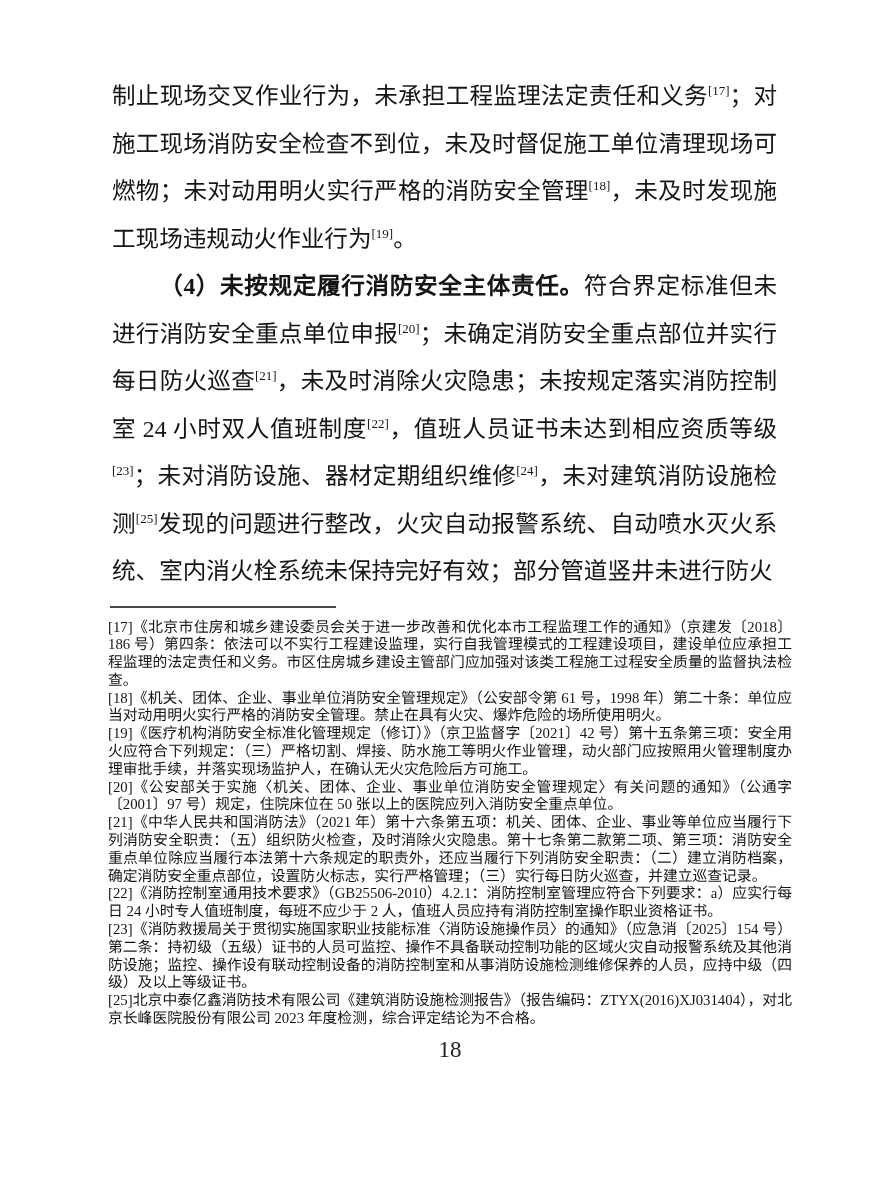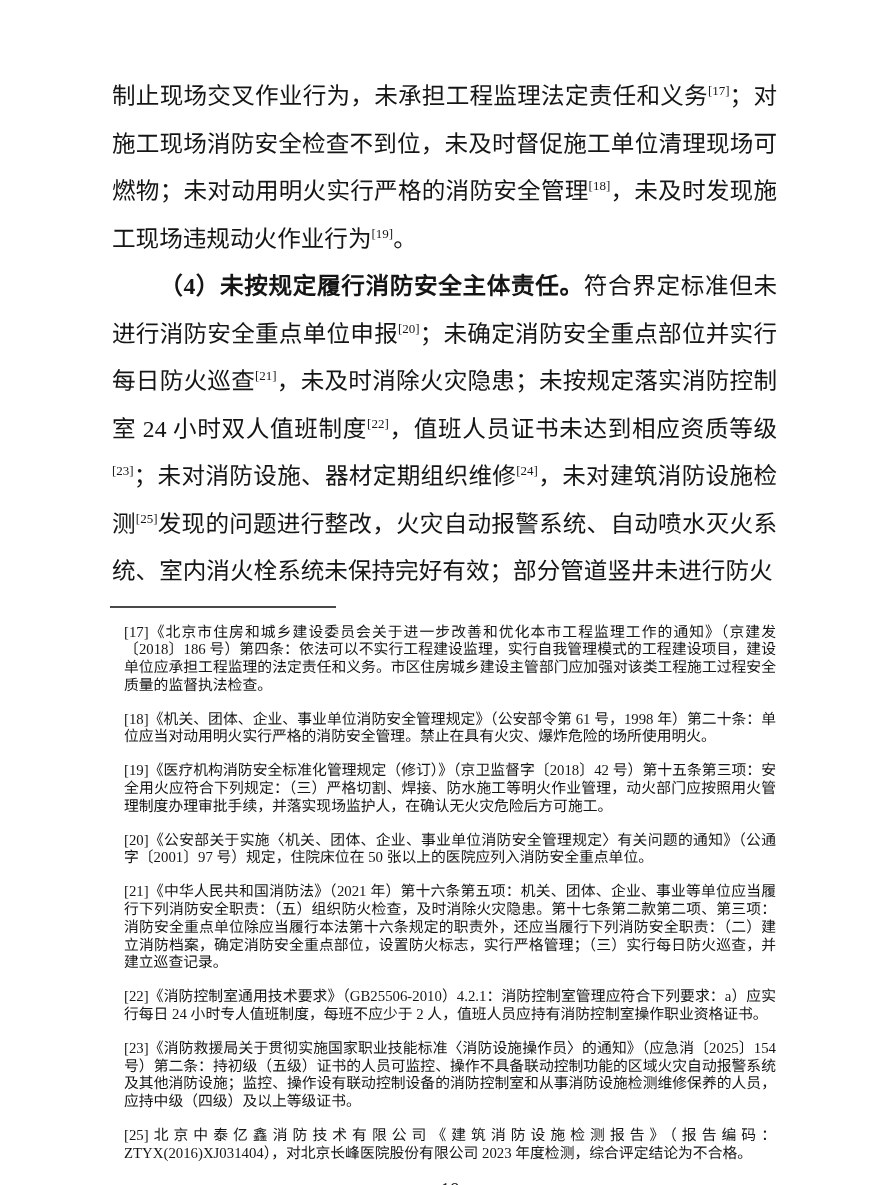--- a/index.html
+++ b/index.html
@@ -51,48 +51,48 @@
     margin: 10px 0 11px 2px;
   }
   
   .footnotes {
     width: 684px;
     font-size: 14.8px;
     line-height: 17.8px;
     text-align: justify;
   }
   .footnotes p {
-    margin: 16px;
+    margin: 0;
     padding: 0;
   }
   
   .page-number {
     width: 684px;
     margin-top: 9px;
     text-align: center;
-    font-size: 19px;
+    font-size: 23px;
     color: #222;
   }
 </style>
 </head>
 <body>
 
 <div class="page">
 
   <main class="body-text">
       <p><span>制止现场交叉作业行为，未承担工程监理法定责任和义务</span><sup>[17]</sup><span>；对施工现场消防安全检查不到位，未及时督促施工单位清理现场可燃物；未对动用明火实行严格的消防安全管理</span><sup>[18]</sup><span>，未及时发现施工现场违规动火作业行为</span><sup>[19]</sup><span>。</span></p>
       <p class="indent"><b>（4）未按规定履行消防安全主体责任。</b><span>符合界定标准但未进行消防安全重点单位申报</span><sup>[20]</sup><span>；未确定消防安全重点部位并实行每日防火巡查</span><sup>[21]</sup><span>，未及时消除火灾隐患；未按规定落实消防控制室 24 小时双人值班制度</span><sup>[22]</sup><span>，值班人员证书未达到相应资质等级</span><sup>[23]</sup><span>；未对消防设施、器材定期组织维修</span><sup>[24]</sup><span>，未对建筑消防设施检测</span><sup>[25]</sup><span>发现的问题进行整改，火灾自动报警系统、自动喷水灭火系统、室内消火栓系统未保持完好有效；部分管道竖井未进行防火</span></p>
     </main>
 
   <hr class="footnote-sep">
 
   <section class="footnotes">
       <p><span>[17]</span><span>《北京市住房和城乡建设委员会关于进一步改善和优化本市工程监理工作的通知》（京建发〔2018〕186 号）第四条：依法可以不实行工程建设监理，实行自我管理模式的工程建设项目，建设单位应承担工程监理的法定责任和义务。市区住房城乡建设主管部门应加强对该类工程施工过程安全质量的监督执法检查。</span></p>
       <p><span>[18]</span><span>《机关、团体、企业、事业单位消防安全管理规定》（公安部令第 61 号，1998 年）第二十条：单位应当对动用明火实行严格的消防安全管理。禁止在具有火灾、爆炸危险的场所使用明火。</span></p>
-      <p><span>[19]</span><span>《医疗机构消防安全标准化管理规定（修订）》（京卫监督字〔2018〕42 号）第十五条第三项：安全用火应符合下列规定：（三）严格切割、焊接、防水施工等明火作业管理，动火部门应按照用火管理制度办理审批手续，并落实现场监护人，在确认无火灾危险后方可施工。</span></p>
+      <p><span>[19]</span><span>《医疗机构消防安全标准化管理规定（修订）》（京卫监督字〔2021〕42 号）第十五条第三项：安全用火应符合下列规定：（三）严格切割、焊接、防水施工等明火作业管理，动火部门应按照用火管理制度办理审批手续，并落实现场监护人，在确认无火灾危险后方可施工。</span></p>
       <p><span>[20]</span><span>《公安部关于实施〈机关、团体、企业、事业单位消防安全管理规定〉有关问题的通知》（公通字〔2001〕97 号）规定，住院床位在 50 张以上的医院应列入消防安全重点单位。</span></p>
       <p><span>[21]</span><span>《中华人民共和国消防法》（2021 年）第十六条第五项：机关、团体、企业、事业等单位应当履行下列消防安全职责：（五）组织防火检查，及时消除火灾隐患。第十七条第二款第二项、第三项：消防安全重点单位除应当履行本法第十六条规定的职责外，还应当履行下列消防安全职责：（二）建立消防档案，确定消防安全重点部位，设置防火标志，实行严格管理；（三）实行每日防火巡查，并建立巡查记录。</span></p>
       <p><span>[22]</span><span>《消防控制室通用技术要求》（GB25506-2010）4.2.1：消防控制室管理应符合下列要求：a）应实行每日 24 小时专人值班制度，每班不应少于 2 人，值班人员应持有消防控制室操作职业资格证书。</span></p>
       <p><span>[23]</span><span>《消防救援局关于贯彻实施国家职业技能标准〈消防设施操作员〉的通知》（应急消〔2025〕154 号）第二条：持初级（五级）证书的人员可监控、操作不具备联动控制功能的区域火灾自动报警系统及其他消防设施；监控、操作设有联动控制设备的消防控制室和从事消防设施检测维修保养的人员，应持中级（四级）及以上等级证书。</span></p>
       <p><span>[25]</span><span>北京中泰亿鑫消防技术有限公司《建筑消防设施检测报告》（报告编码：ZTYX(2016)XJ031404），对北京长峰医院股份有限公司 2023 年度检测，综合评定结论为不合格。</span></p>
     </section>
 
   <div class="page-number">18</div>
 
 </div>

